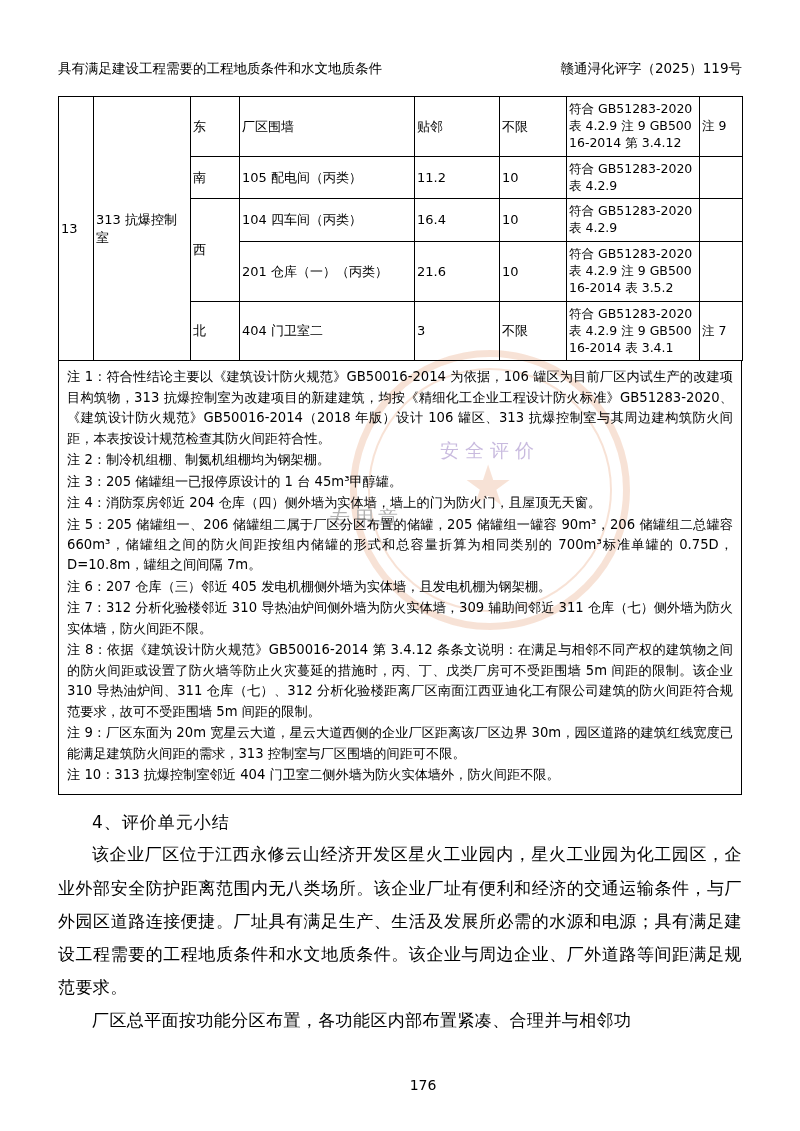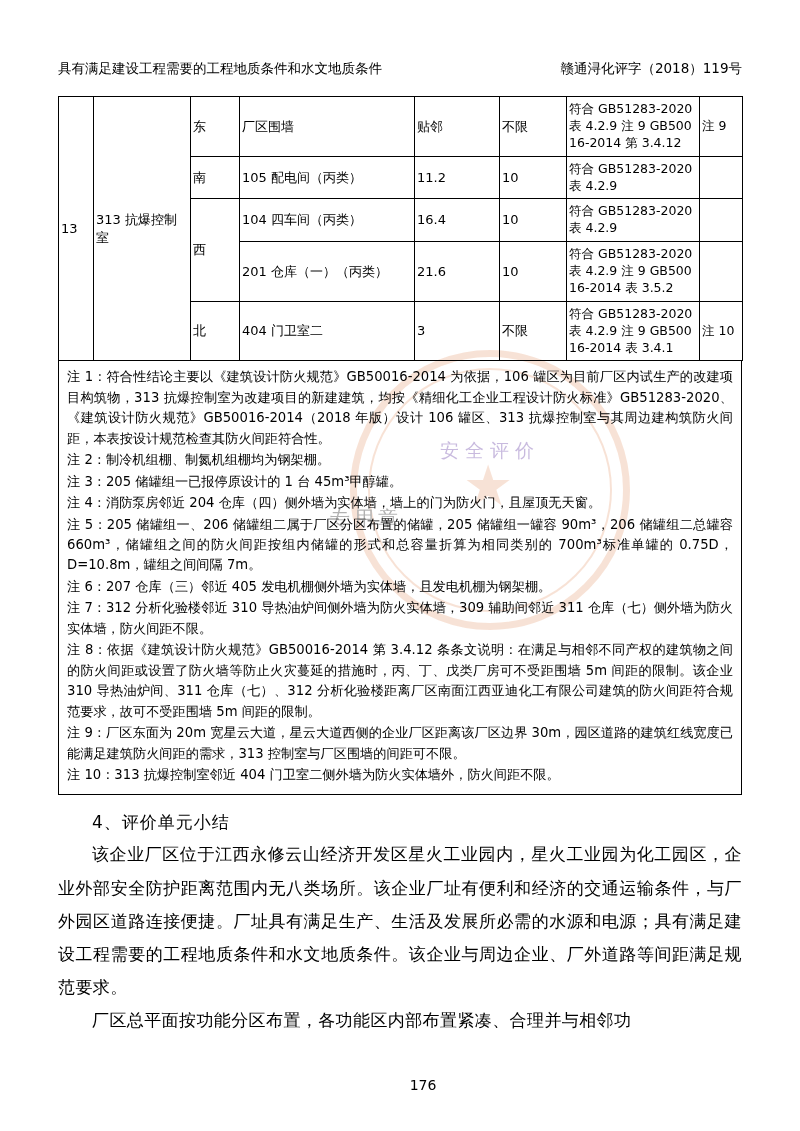--- a/index.html
+++ b/index.html
@@ -174,21 +174,21 @@
     <div class="ring2"></div>
     <div class="star">★</div>
     <div class="wtext">安全评价</div>
     <div class="wtext2">专用章</div>
   </div>
 
   <div class="content">
 
     <div class="doc-header">
       <div class="left">具有满足建设工程需要的工程地质条件和水文地质条件</div>
-      <div class="right">赣通浔化评字（2018）119号</div>
+      <div class="right">赣通浔化评字（2025）119号</div>
     </div>
 
     <table class="main">
       <tbody>
         <tr>
           <td class="idx" rowspan="5">13</td>
           <td class="name" rowspan="5">313 抗爆控制室</td>
           <td class="dir">东</td>
           <td class="obj">厂区围墙</td>
           <td class="val">贴邻</td>
@@ -218,21 +218,21 @@
           <td class="lim">10</td>
           <td class="res">符合 GB51283-2020 表 4.2.9 注 9 GB50016-2014 表 3.5.2</td>
           <td class="note"></td>
         </tr>
         <tr>
           <td class="dir">北</td>
           <td class="obj">404 门卫室二</td>
           <td class="val">3</td>
           <td class="lim">不限</td>
           <td class="res">符合 GB51283-2020 表 4.2.9 注 9 GB50016-2014 表 3.4.1</td>
-          <td class="note">注 10</td>
+          <td class="note">注 7</td>
         </tr>
       </tbody>
     </table>
 
     <div class="notes">
       <p>注 1：符合性结论主要以《建筑设计防火规范》GB50016-2014 为依据，106 罐区为目前厂区内试生产的改建项目构筑物，313 抗爆控制室为改建项目的新建建筑，均按《精细化工企业工程设计防火标准》GB51283-2020、《建筑设计防火规范》GB50016-2014（2018 年版）设计 106 罐区、313 抗爆控制室与其周边建构筑防火间距，本表按设计规范检查其防火间距符合性。</p>
       <p>注 2：制冷机组棚、制氮机组棚均为钢架棚。</p>
       <p>注 3：205 储罐组一已报停原设计的 1 台 45m³甲醇罐。</p>
       <p>注 4：消防泵房邻近 204 仓库（四）侧外墙为实体墙，墙上的门为防火门，且屋顶无天窗。</p>
       <p>注 5：205 储罐组一、206 储罐组二属于厂区分区布置的储罐，205 储罐组一罐容 90m³，206 储罐组二总罐容 660m³，储罐组之间的防火间距按组内储罐的形式和总容量折算为相同类别的 700m³标准单罐的 0.75D，D=10.8m，罐组之间间隔 7m。</p>

